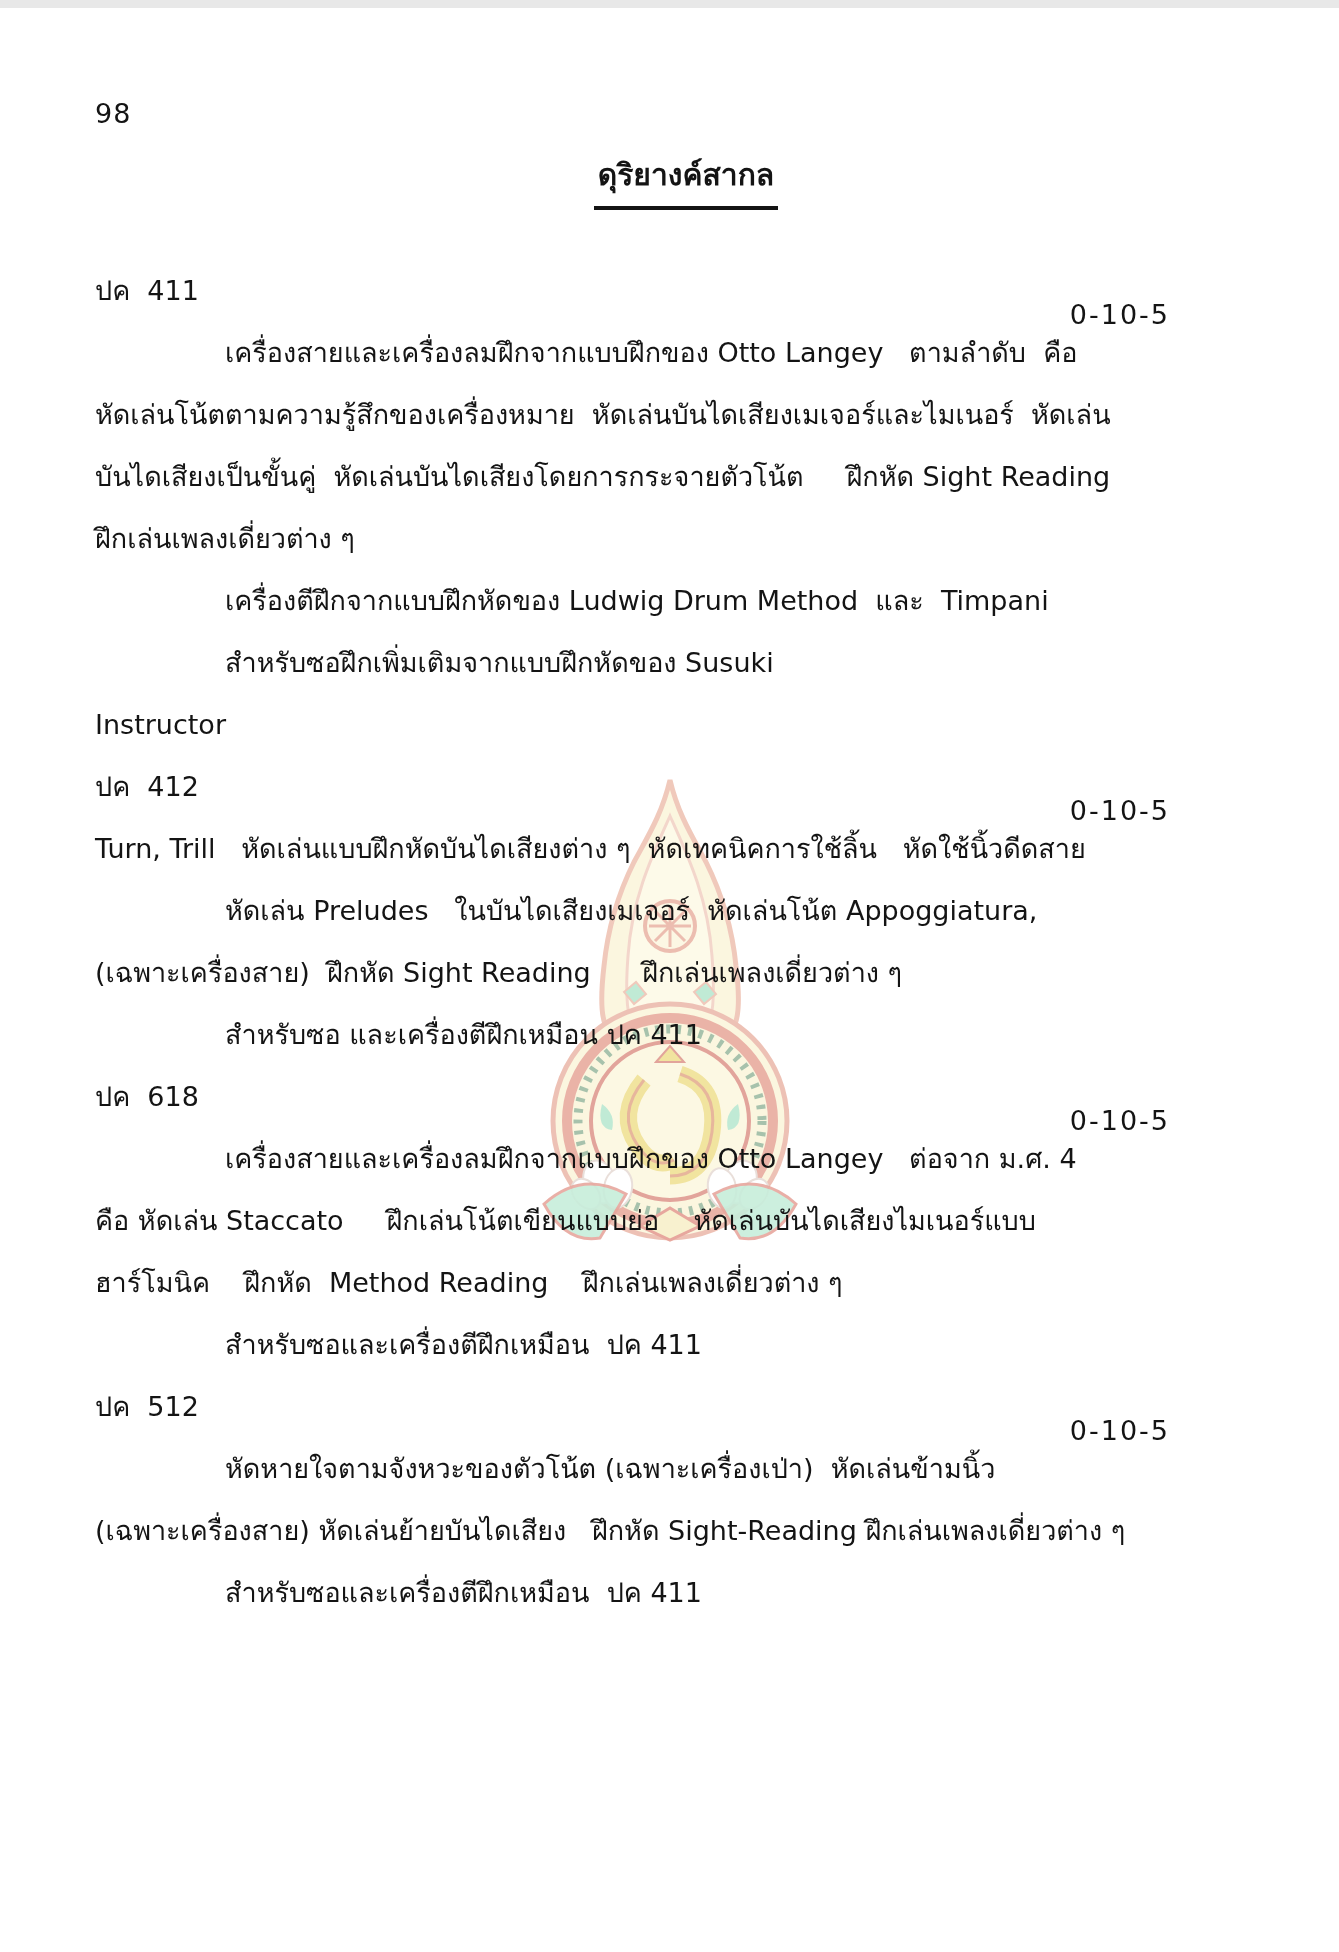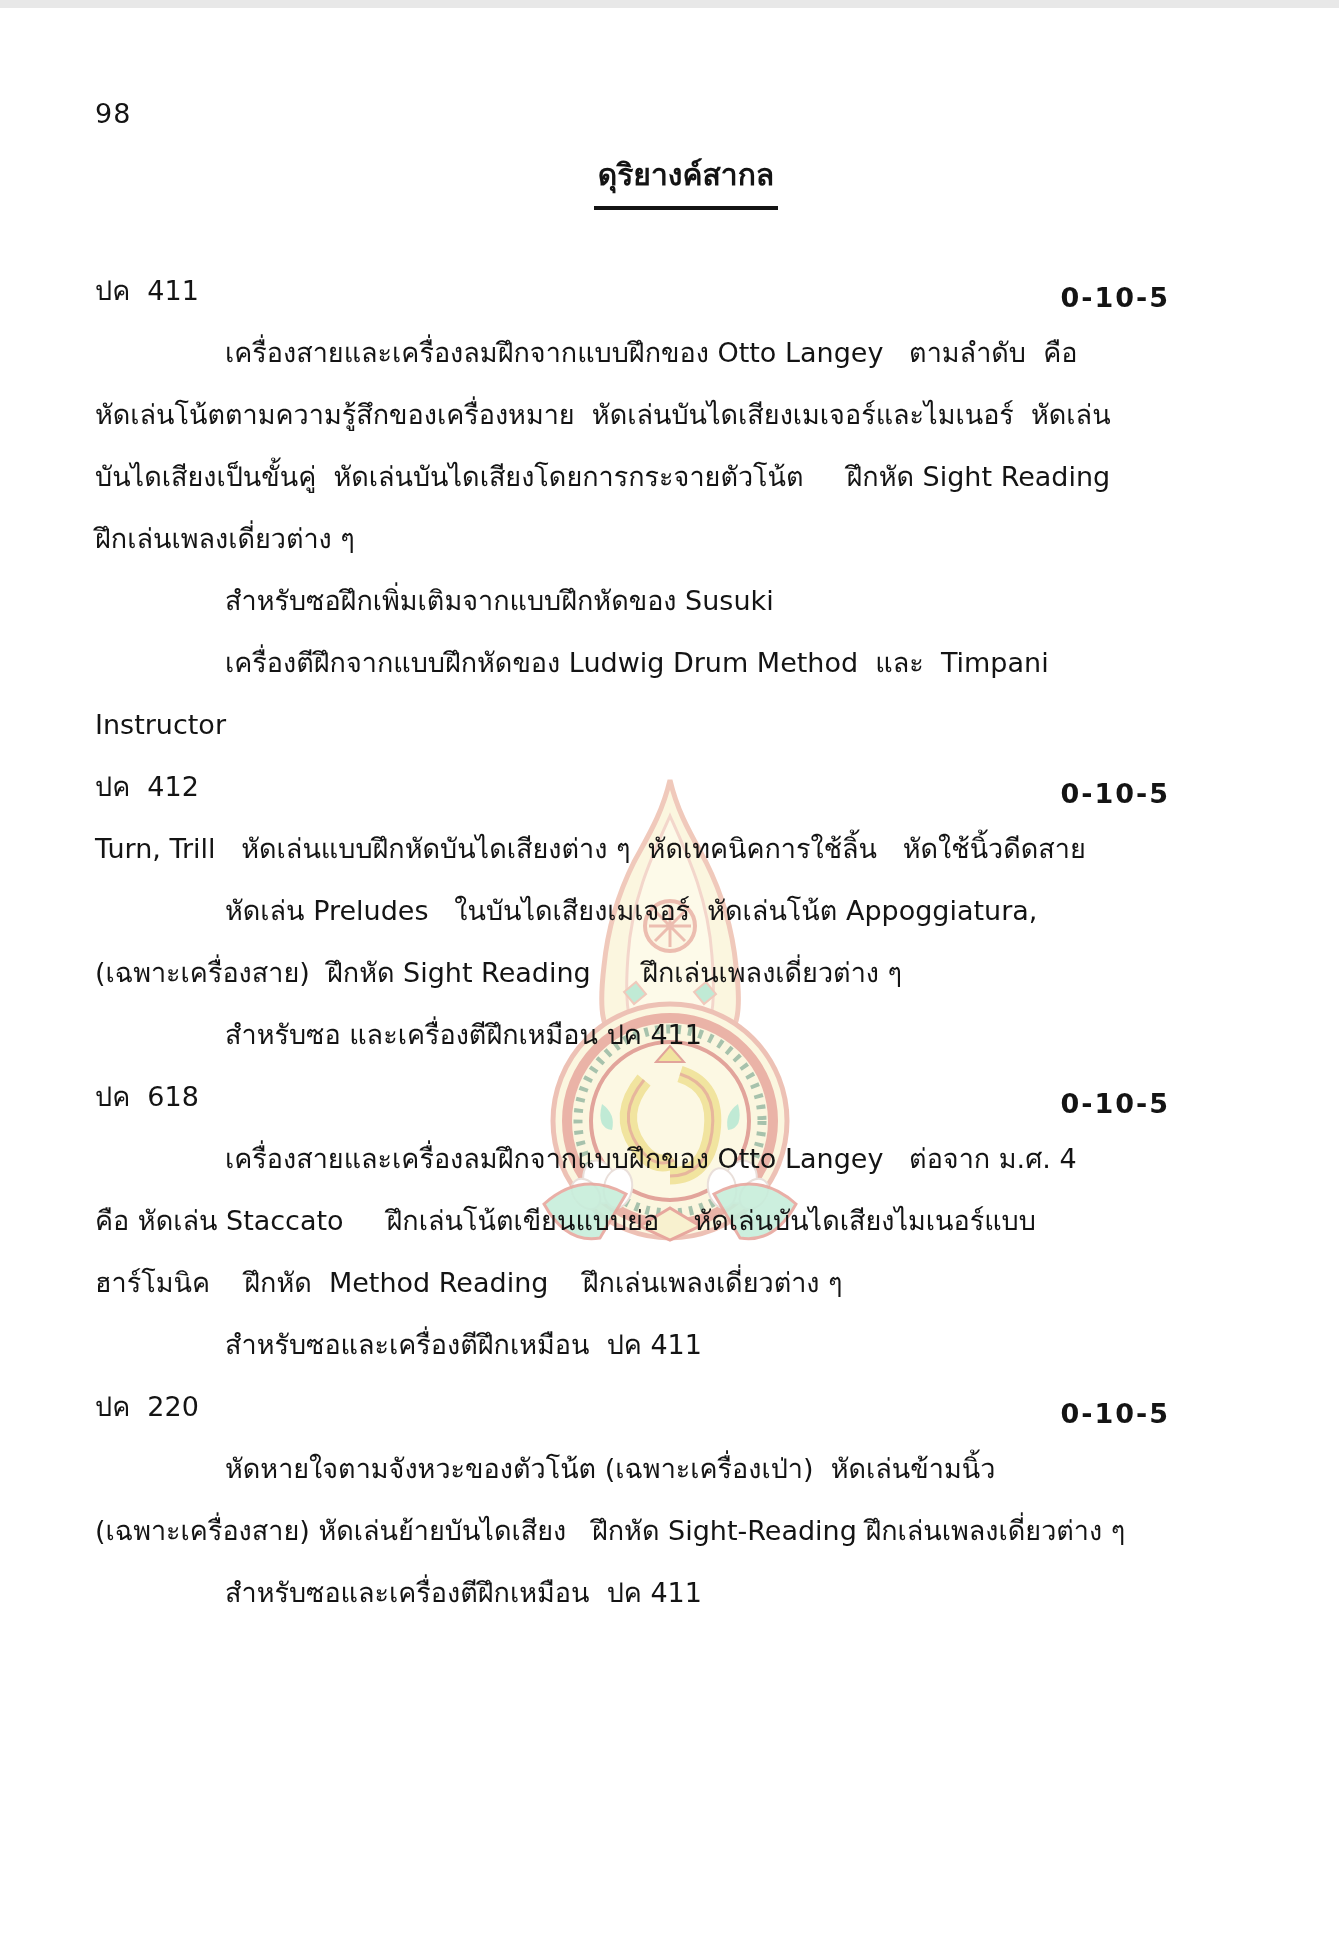--- a/index.html
+++ b/index.html
@@ -36,22 +36,22 @@
     overflow:visible;
   }
   .indent{padding-left:130px;}
   .sec-head{
     height:62px;line-height:62px;
     display:flex;justify-content:space-between;
     font-size:27px;
   }
   .sec-head .code{white-space:pre;}
   .sec-head .credits{
-    margin-right:80px;position:relative;top:7px;
-    letter-spacing:2px;font-weight:700;
+    margin-right:80px;position:relative;top:24px;
+    letter-spacing:2px;font-weight:400;
   }
   .watermark{
     position:absolute;left:528px;top:766px;
     width:284px;height:470px;
     z-index:1;opacity:0.55;
   }
 </style>
 </head>
 <body>
 
@@ -105,22 +105,22 @@
   <div class="body">
 
     <div class="sec-head">
       <span class="code">ปค  411</span>
       <span class="credits">0-10-5</span>
     </div>
     <div class="line indent">เครื่องสายและเครื่องลมฝึกจากแบบฝึกของ Otto Langey   ตามลำดับ  คือ</div>
     <div class="line">หัดเล่นโน้ตตามความรู้สึกของเครื่องหมาย  หัดเล่นบันไดเสียงเมเจอร์และไมเนอร์  หัดเล่น</div>
     <div class="line">บันไดเสียงเป็นขั้นคู่  หัดเล่นบันไดเสียงโดยการกระจายตัวโน้ต     ฝึกหัด Sight Reading</div>
     <div class="line">ฝึกเล่นเพลงเดี่ยวต่าง ๆ</div>
+    <div class="line indent">เครื่องตีฝึกจากแบบฝึกหัดของ Ludwig Drum Method  และ  Timpani</div>
     <div class="line indent">สำหรับซอฝึกเพิ่มเติมจากแบบฝึกหัดของ Susuki</div>
-    <div class="line indent">เครื่องตีฝึกจากแบบฝึกหัดของ Ludwig Drum Method  และ  Timpani</div>
     <div class="line">Instructor</div>
 
     <div class="sec-head">
       <span class="code">ปค  412</span>
       <span class="credits">0-10-5</span>
     </div>
     <div class="line">Turn, Trill   หัดเล่นแบบฝึกหัดบันไดเสียงต่าง ๆ  หัดเทคนิคการใช้ลิ้น   หัดใช้นิ้วดีดสาย</div>
     <div class="line indent">หัดเล่น Preludes   ในบันไดเสียงเมเจอร์  หัดเล่นโน้ต Appoggiatura,</div>
     <div class="line">(เฉพาะเครื่องสาย)  ฝึกหัด Sight Reading      ฝึกเล่นเพลงเดี่ยวต่าง ๆ</div>
     <div class="line indent">สำหรับซอ และเครื่องตีฝึกเหมือน ปค 411</div>
@@ -128,21 +128,21 @@
     <div class="sec-head">
       <span class="code">ปค  618</span>
       <span class="credits">0-10-5</span>
     </div>
     <div class="line indent">เครื่องสายและเครื่องลมฝึกจากแบบฝึกของ Otto Langey   ต่อจาก ม.ศ. 4</div>
     <div class="line">คือ หัดเล่น Staccato     ฝึกเล่นโน้ตเขียนแบบย่อ    หัดเล่นบันไดเสียงไมเนอร์แบบ</div>
     <div class="line">ฮาร์โมนิค    ฝึกหัด  Method Reading    ฝึกเล่นเพลงเดี่ยวต่าง ๆ</div>
     <div class="line indent">สำหรับซอและเครื่องตีฝึกเหมือน  ปค 411</div>
 
     <div class="sec-head">
-      <span class="code">ปค  220</span>
+      <span class="code">ปค  512</span>
       <span class="credits">0-10-5</span>
     </div>
     <div class="line indent">หัดหายใจตามจังหวะของตัวโน้ต (เฉพาะเครื่องเป่า)  หัดเล่นข้ามนิ้ว</div>
     <div class="line">(เฉพาะเครื่องสาย) หัดเล่นย้ายบันไดเสียง   ฝึกหัด Sight-Reading ฝึกเล่นเพลงเดี่ยวต่าง ๆ</div>
     <div class="line indent">สำหรับซอและเครื่องตีฝึกเหมือน  ปค 411</div>
 
   </div>
 </div>
 
 </body></html>

